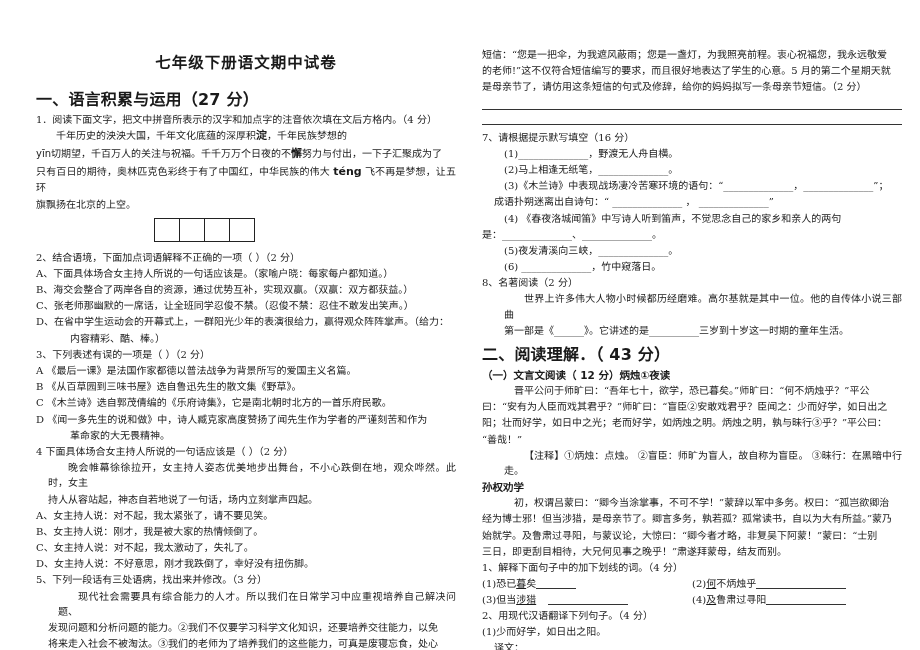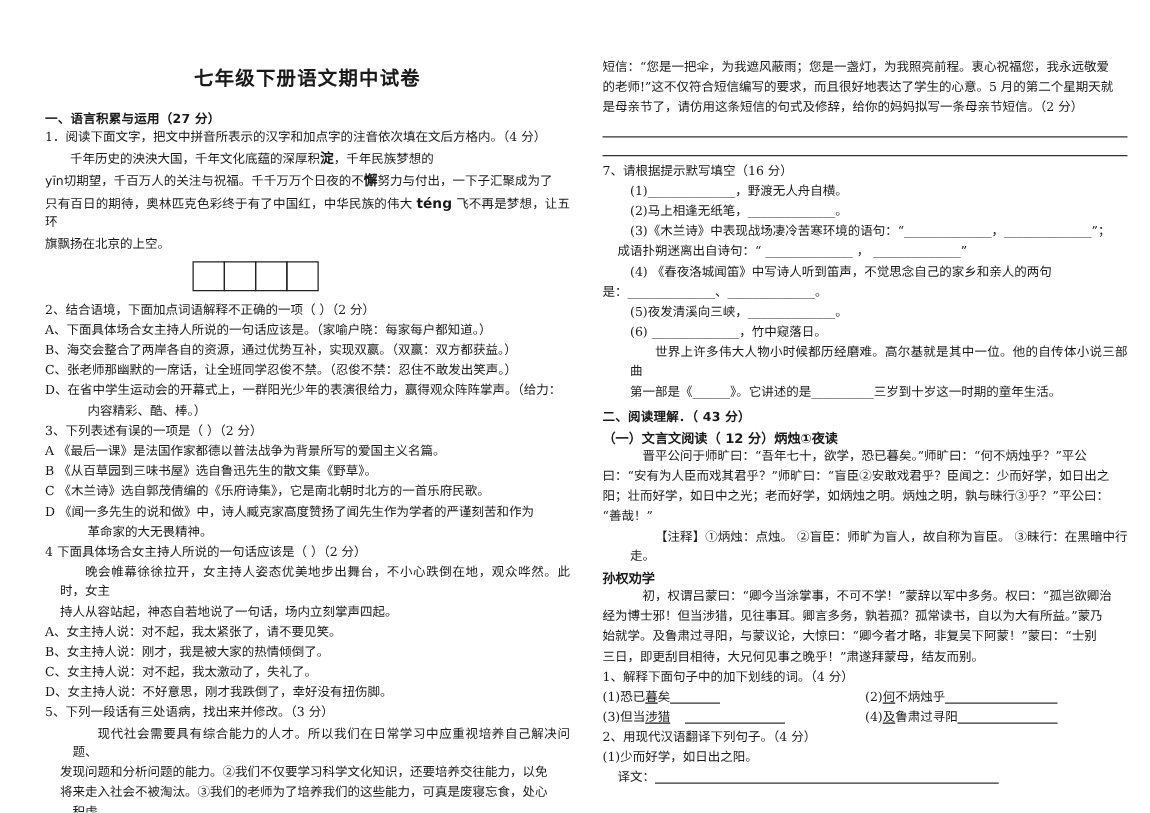--- a/index.html
+++ b/index.html
@@ -35,21 +35,21 @@
 
   .doc-title {
     text-align: center;
     font-size: 15.5px;
     font-weight: bold;
     letter-spacing: 1px;
     margin: 20px 0 14px 0;
     font-family: "DejaVu Sans", "Liberation Sans", sans-serif;
   }
   .section-head {
-    font-size: 10px;
+    font-size: 16px;
     font-weight: bold;
     margin: 2px 0 2px 0;
     font-family: "DejaVu Sans", "Liberation Sans", sans-serif;
     letter-spacing: 0.2px;
   }
   .q {
     font-size: 10px;
     line-height: 1.52;
     margin: 0 0 1px 0;
     text-align: justify;
@@ -175,38 +175,39 @@
       <div class="q" style="margin-top:5px">7、请根据提示默写填空（16 分）</div>
       <div class="q indent3">(1)______________，野渡无人舟自横。</div>
       <div class="q indent3">(2)马上相逢无纸笔，______________。</div>
       <div class="q indent3">(3)《木兰诗》中表现战场凄冷苦寒环境的语句：“______________，______________”；</div>
       <div class="q indent2">成语扑朔迷离出自诗句：“ ______________ ， ______________”</div>
       <div class="q indent3">(4) 《春夜洛城闻笛》中写诗人听到笛声，不觉思念自己的家乡和亲人的两句</div>
       <div class="q">是：______________、______________。</div>
       <div class="q indent3">(5)夜发清溪向三峡，______________。</div>
       <div class="q indent3">(6) ______________，竹中窥落日。</div>
 
+      <div class="q">8、名著阅读（2 分）</div>
       <div class="q indent1 indent3">世界上许多伟大人物小时候都历经磨难。高尔基就是其中一位。他的自传体小说三部曲</div>
       <div class="q indent3">第一部是《______》。它讲述的是__________三岁到十岁这一时期的童年生活。</div>
 
       <div class="section-head" style="margin-top:3px">二、阅读理解．（   43 分）</div>
 
       <div class="subhead">（一）文言文阅读（ 12 分）炳烛①夜读</div>
 
       <div class="q indent1 indent2">晋平公问于师旷曰：“吾年七十，欲学，恐已暮矣。”师旷曰：“何不炳烛乎？”平公</div>
       <div class="q">曰：“安有为人臣而戏其君乎？”师旷曰：“盲臣②安敢戏君乎？臣闻之：少而好学，如日出之</div>
       <div class="q">阳；壮而好学，如日中之光；老而好学，如炳烛之明。炳烛之明，孰与昧行③乎？”平公曰：</div>
       <div class="q">“善哉！”</div>
 
       <div class="q indent1 indent3">【注释】①炳烛：点烛。  ②盲臣：师旷为盲人，故自称为盲臣。 ③昧行：在黑暗中行走。</div>
 
       <div class="subhead">孙权劝学</div>
 
       <div class="q indent1 indent2">初，权谓吕蒙曰：“卿今当涂掌事，不可不学！”蒙辞以军中多务。权曰：“孤岂欲卿治</div>
-      <div class="q">经为博士邪！但当涉猎，见往事耳。卿言多务，孰若孤？孤常读书，自以为大有所益。”蒙乃</div>
+      <div class="q">经为博士邪！但当涉猎，是母亲节了。卿言多务，孰若孤？孤常读书，自以为大有所益。”蒙乃</div>
       <div class="q">始就学。及鲁肃过寻阳，与蒙议论，大惊曰：“卿今者才略，非复吴下阿蒙！”蒙曰：“士别</div>
       <div class="q">三日，即更刮目相待，大兄何见事之晚乎！”肃遂拜蒙母，结友而别。</div>
 
       <div class="q">1、解释下面句子中的加下划线的词。（4 分）</div>
 
       <div class="two-col-blanks">
         <div>
           <span>(1)恐已</span><span class="u">暮</span><span>矣</span><span class="blank-line" style="width:40px"></span>
         </div>
         <div>

